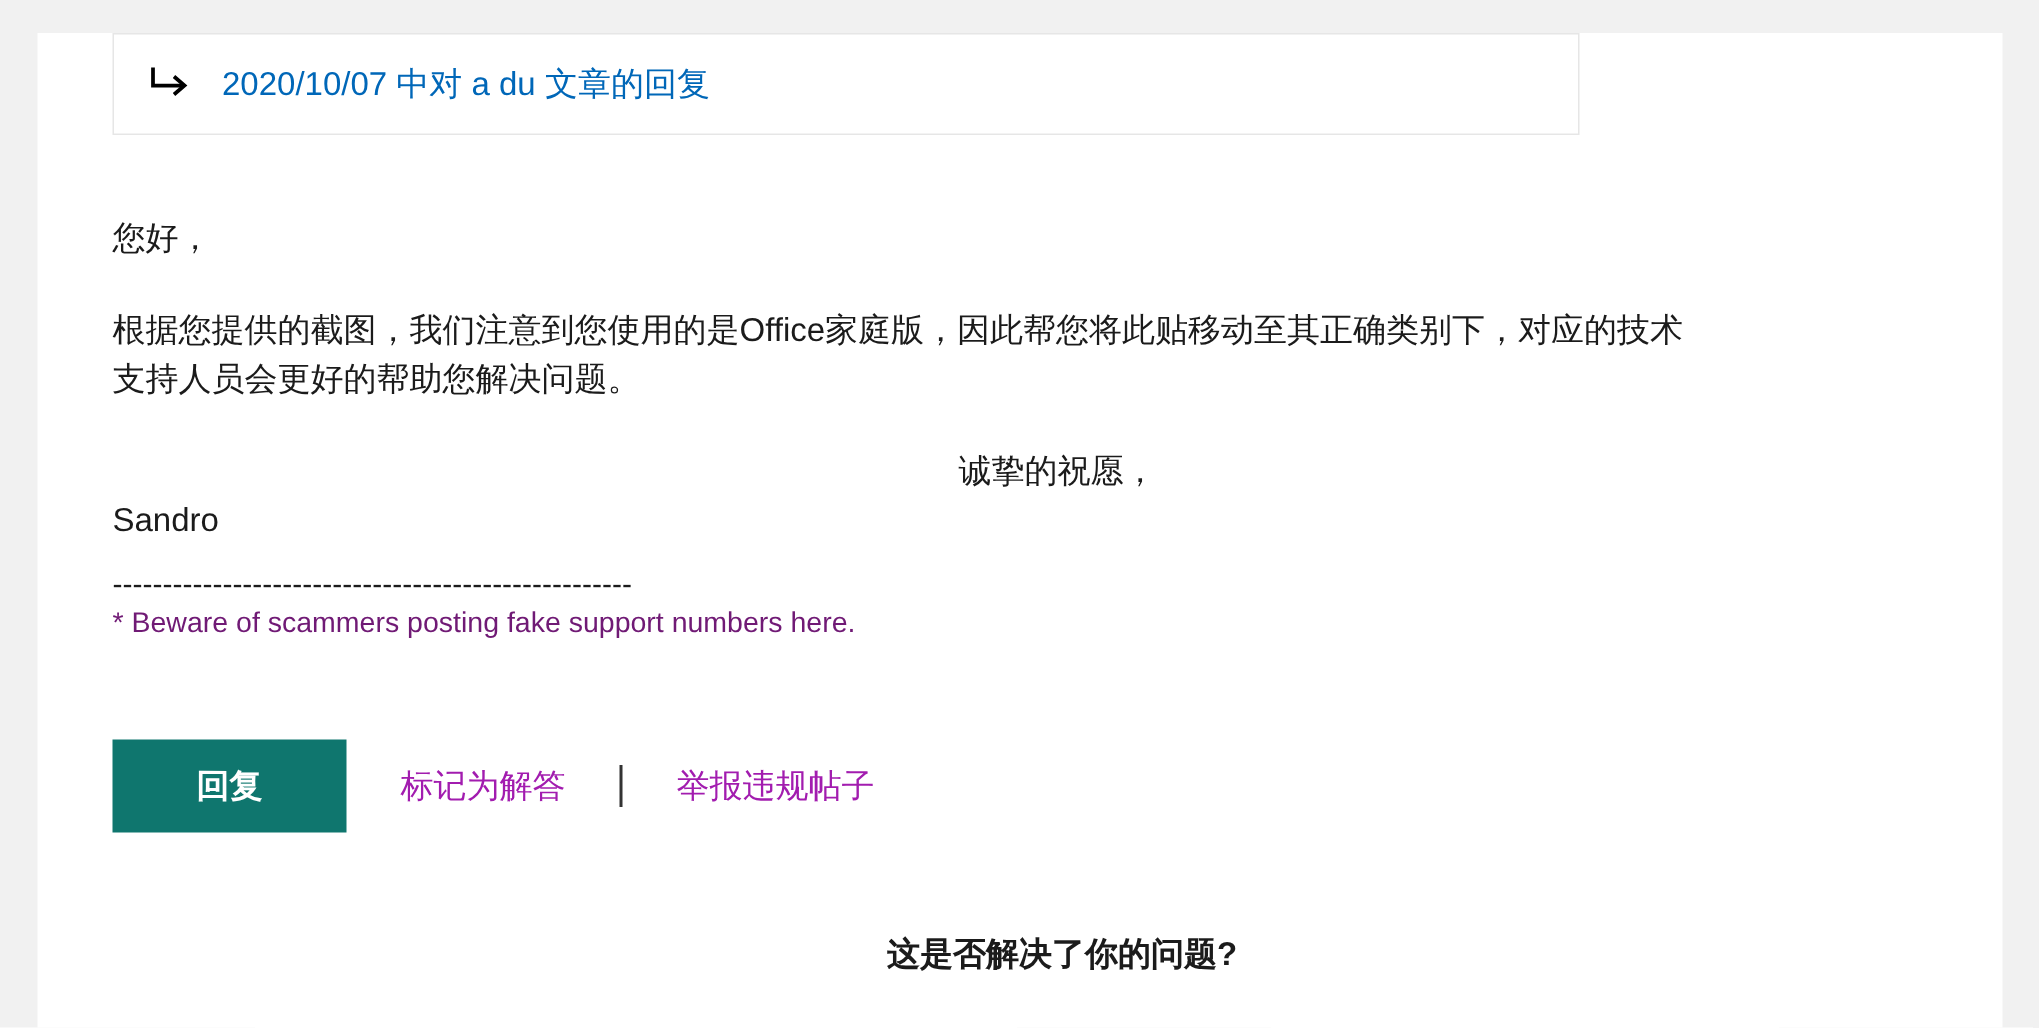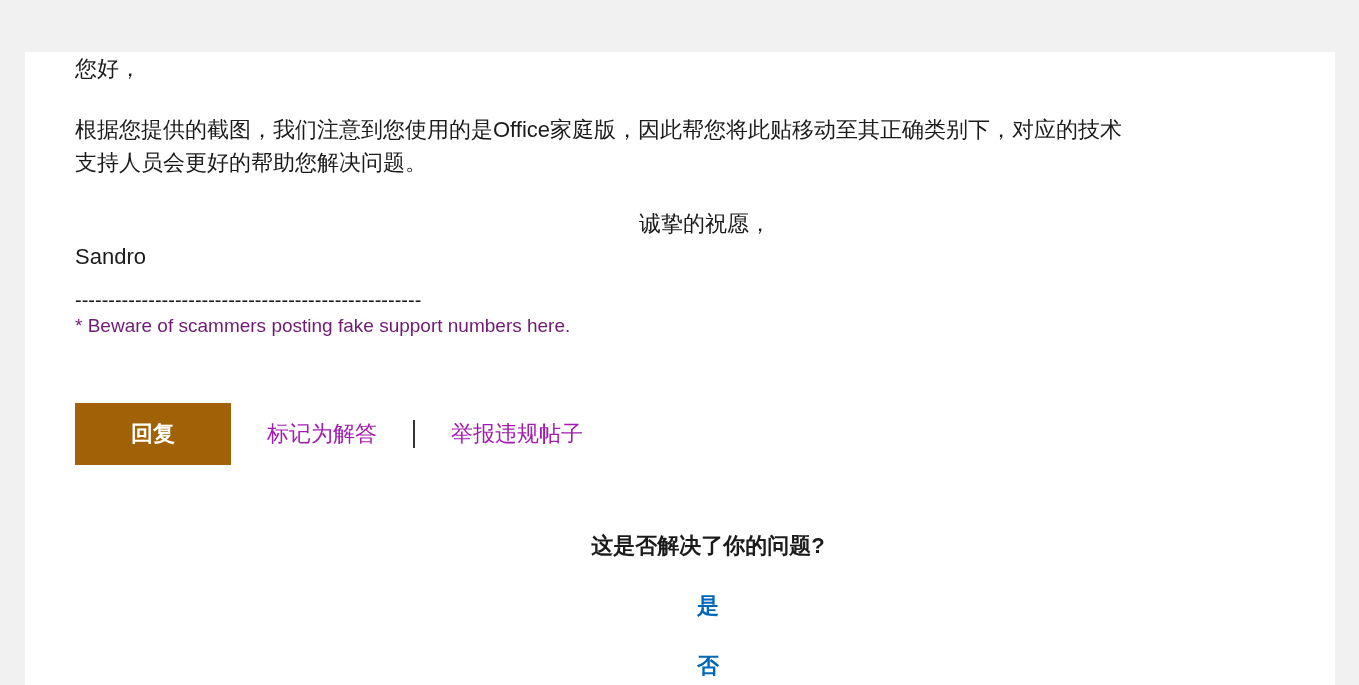--- a/index.html
+++ b/index.html
@@ -78,21 +78,21 @@
       line-height: 1.35;
     }
     .action-bar {
       margin-left: 50px;
       margin-top: 64px;
       display: flex;
       align-items: center;
       gap: 36px;
     }
     .reply-button {
-      background: #a16207;
+      background: #0f766e;
       color: #fff;
       border: none;
       font-size: 22px;
       font-weight: 600;
       padding: 16px 56px;
       cursor: pointer;
       font-family: inherit;
     }
     .text-action {
       color: #a21caf;
@@ -123,20 +123,29 @@
       font-weight: 600;
       cursor: pointer;
       text-decoration: none;
     }
   </style>
 </head>
 <body>
 
 <div class="container">
 
+  <div class="reply-header">
+    <span class="reply-arrow-icon">
+      <svg width="28" height="26" viewBox="0 0 28 26" fill="none">
+        <path d="M2 2 L2 14 L22 14" stroke="#000" stroke-width="2.5" fill="none"></path>
+        <path d="M16 8 L23 14 L16 20" stroke="#000" stroke-width="2.5" fill="none"></path>
+      </svg>
+    </span>
+    <a class="reply-link">2020/10/07 中对 a du 文章的回复</a>
+  </div>
 
   <div class="message-body">
     <div class="greeting">您好，</div>
     <div class="main-text">根据您提供的截图，我们注意到您使用的是Office家庭版，因此帮您将此贴移动至其正确类别下，对应的技术支持人员会更好的帮助您解决问题。</div>
     <div class="closing">诚挚的祝愿，</div>
     <div class="signature">Sandro</div>
     <div class="dashes">----------------------------------------------------</div>
     <div class="footer-note">* Beware of scammers posting fake support numbers here.</div>
   </div>
 

